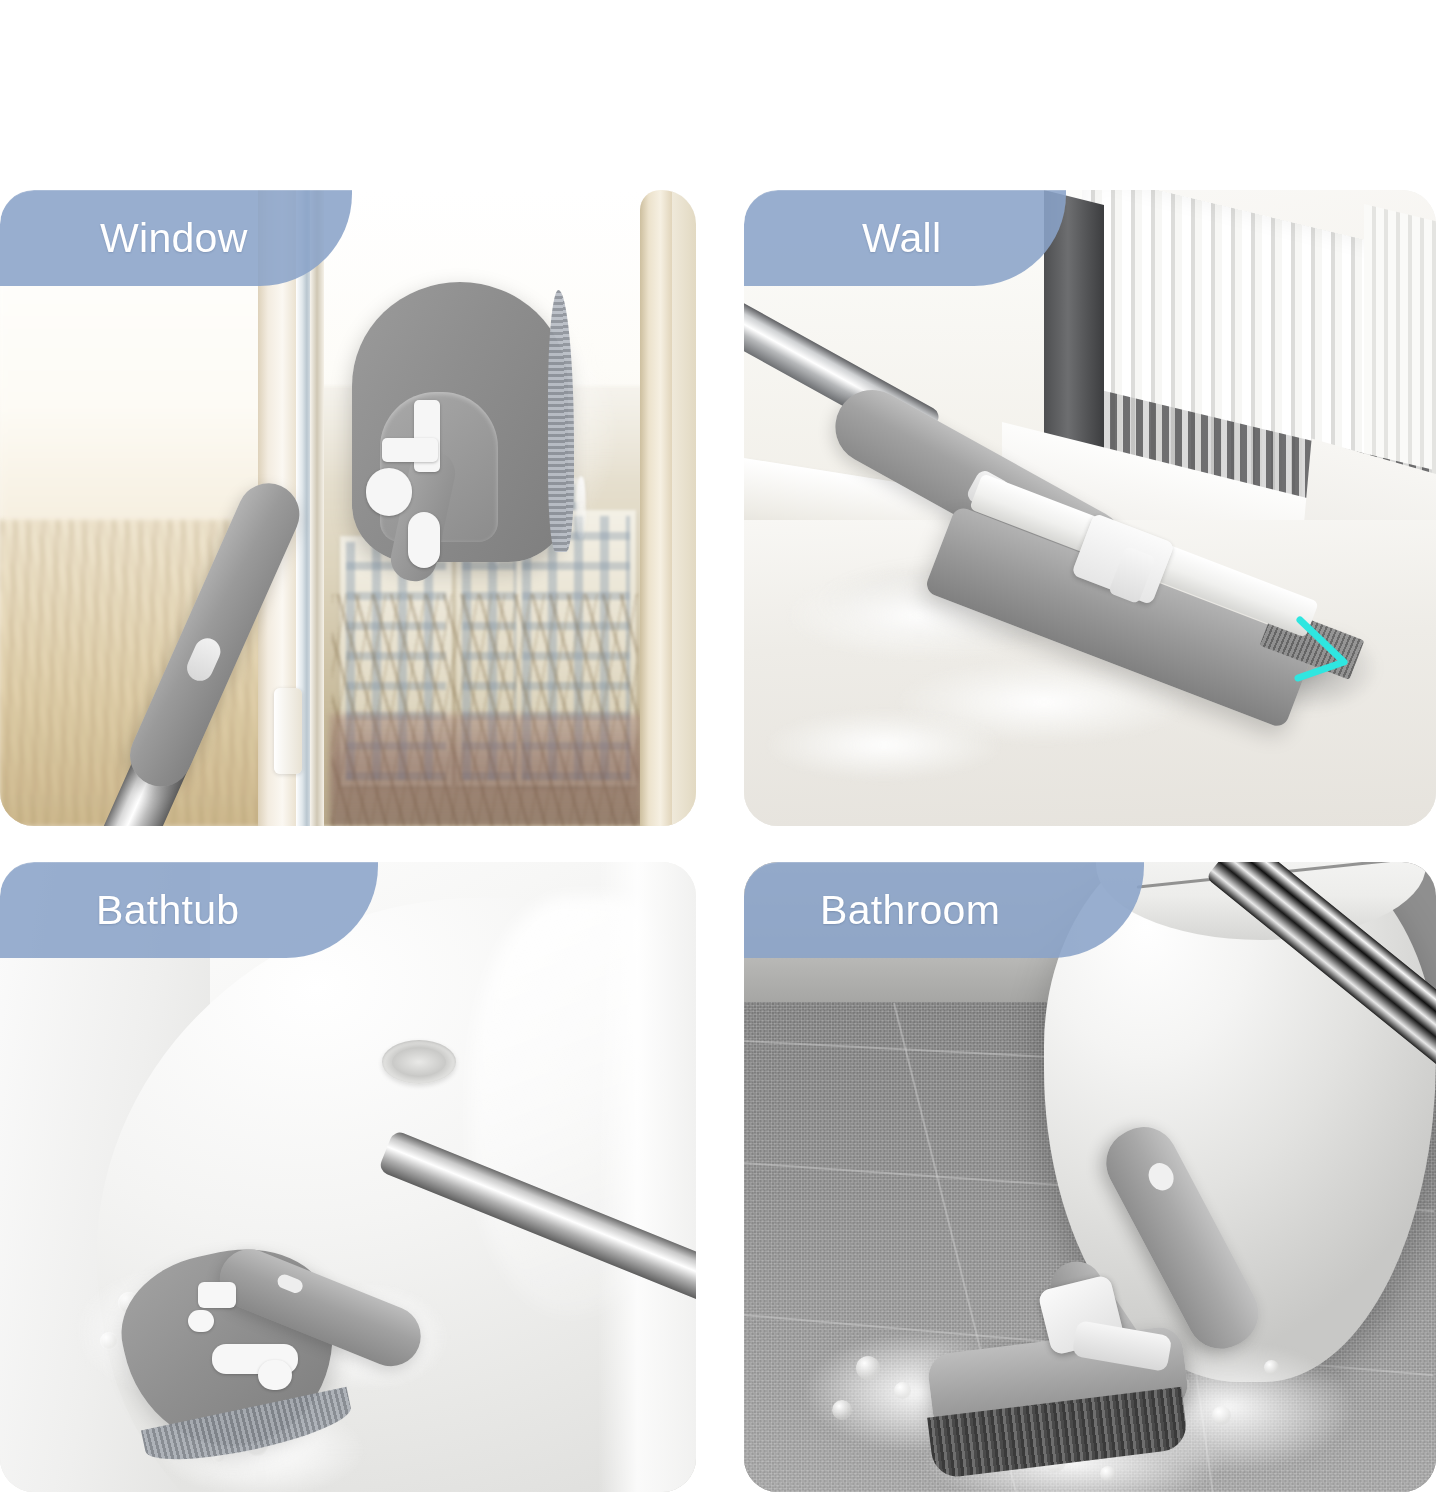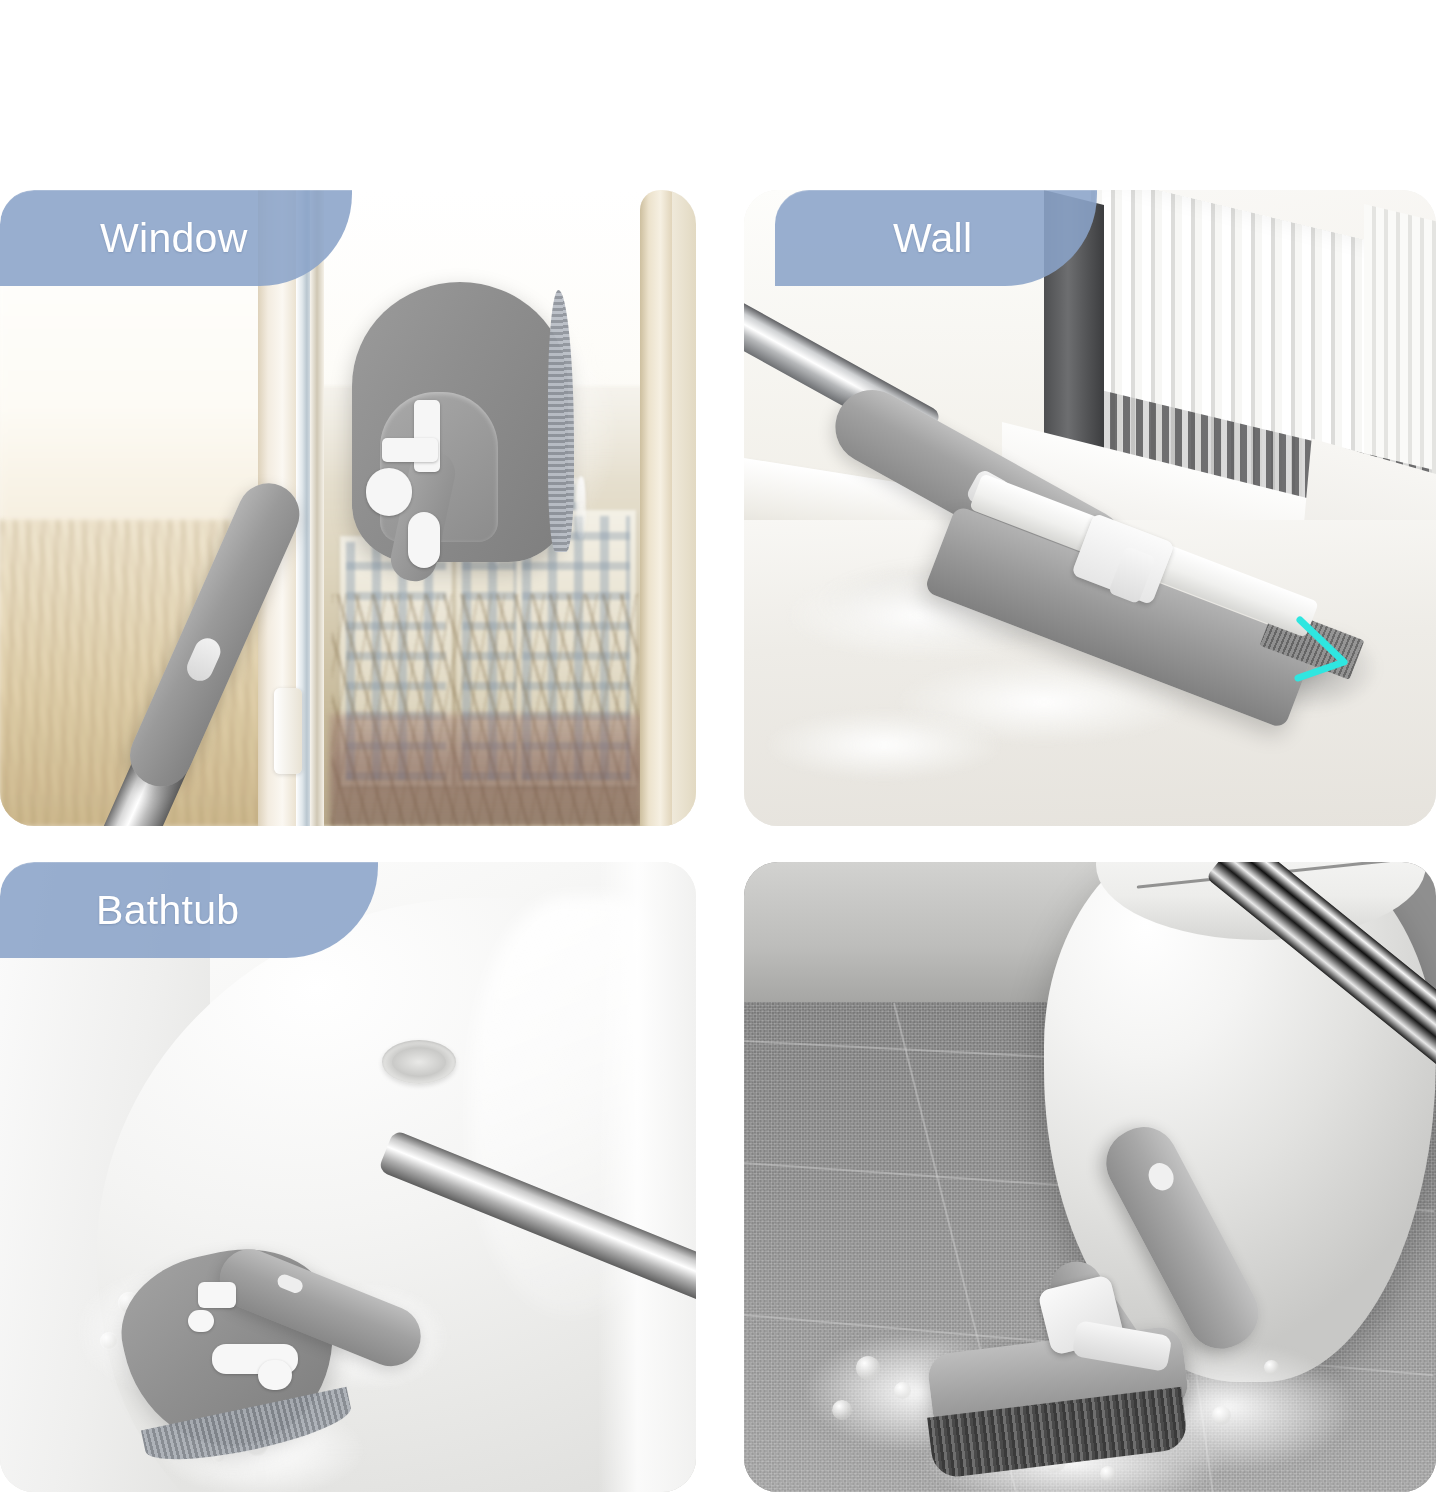--- a/index.html
+++ b/index.html
@@ -86,21 +86,21 @@
   .badge-label {
     color: #ffffff;
     font-size: 41px;
     font-weight: 400;
     letter-spacing: 0.3px;
     white-space: nowrap;
     text-shadow: 0 1px 2px rgba(60,80,110,0.25);
   }
   .b-window   { width: 352px; }
   .b-window   .badge-label { margin-left: 100px; }
-  .b-wall     { width: 322px; margin-left: 31px; }
+  .b-wall     { width: 322px; }
   .b-wall     .badge-label { margin-left: 118px; }
   .b-bathtub  { width: 378px; }
   .b-bathtub  .badge-label { margin-left: 96px; }
   .b-bathroom { width: 400px; }
   .b-bathroom .badge-label { margin-left: 76px; }
 
   
   .win-bg {
     position: absolute; inset: 0;
     background:
@@ -772,16 +772,19 @@
         <div class="br-bubble" style="left:150px; top:520px; width:17px; height:17px;"></div>
         <div class="br-bubble" style="left:88px;  top:538px; width:20px; height:20px;"></div>
         <div class="br-bubble" style="left:420px; top:512px; width:26px; height:26px;"></div>
         <div class="br-bubble" style="left:468px; top:544px; width:19px; height:19px;"></div>
         <div class="br-bubble" style="left:520px; top:498px; width:15px; height:15px;"></div>
         <div class="br-bubble" style="left:300px; top:588px; width:22px; height:22px;"></div>
         <div class="br-bubble" style="left:356px; top:604px; width:16px; height:16px;"></div>
         <div class="br-bubble" style="left:236px; top:598px; width:14px; height:14px;"></div>
       </div>
 
+      <div class="badge b-bathroom">
+        <span class="badge-label">Bathroom</span>
+      </div>
     </div>
 
   </div>
 </div>
 
 </body></html>

